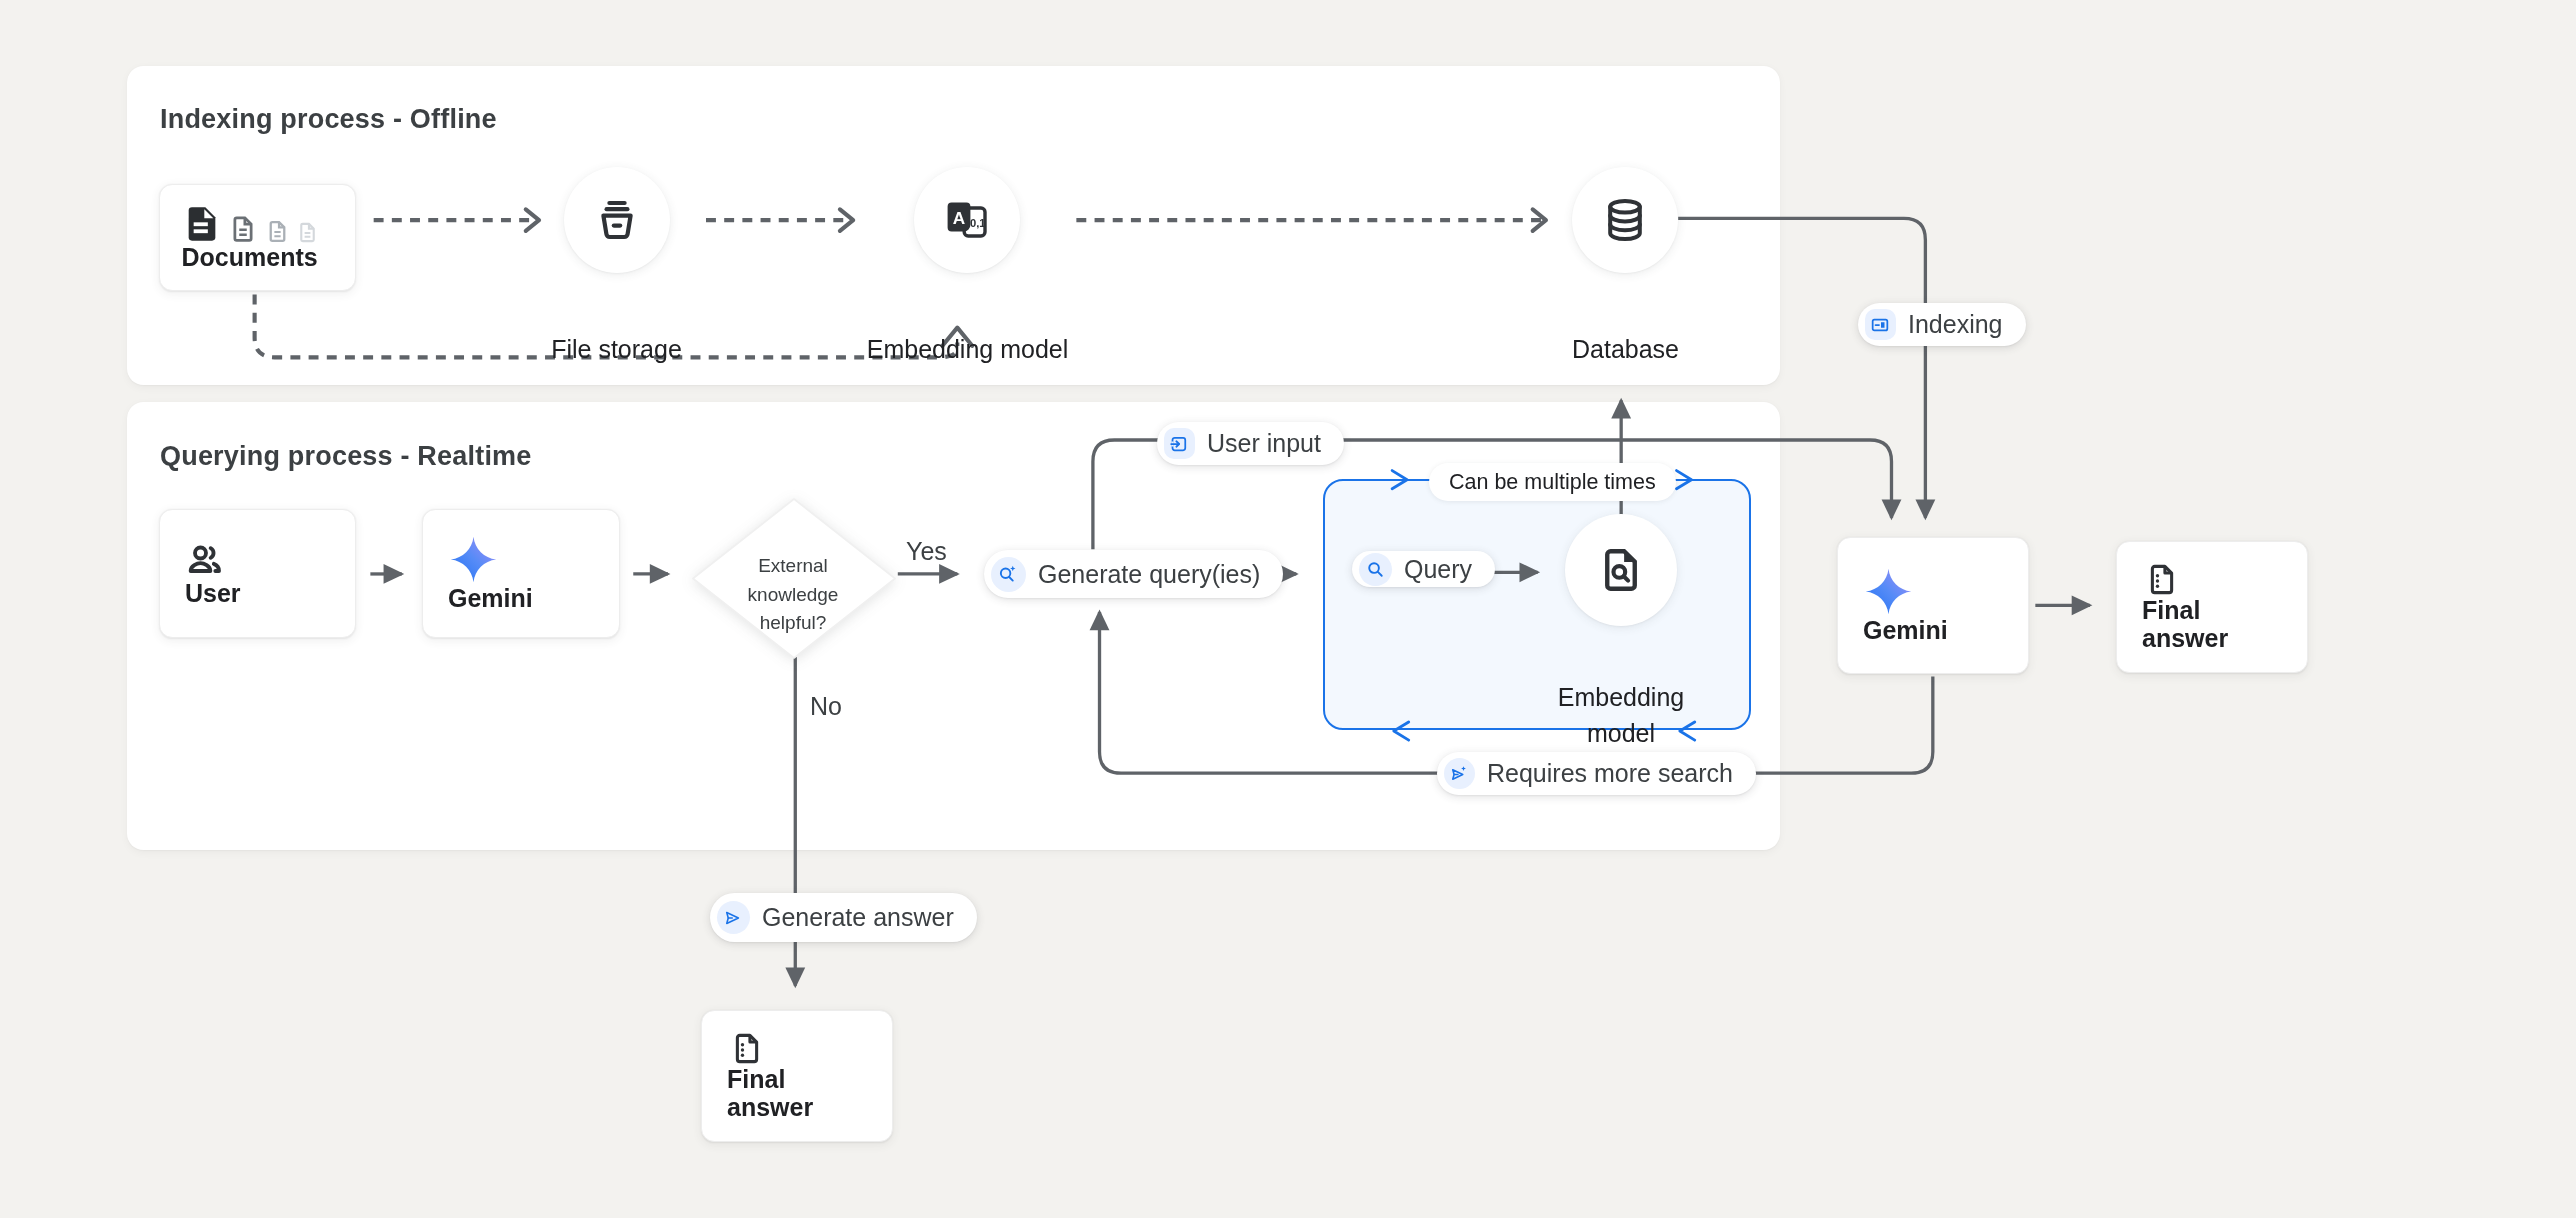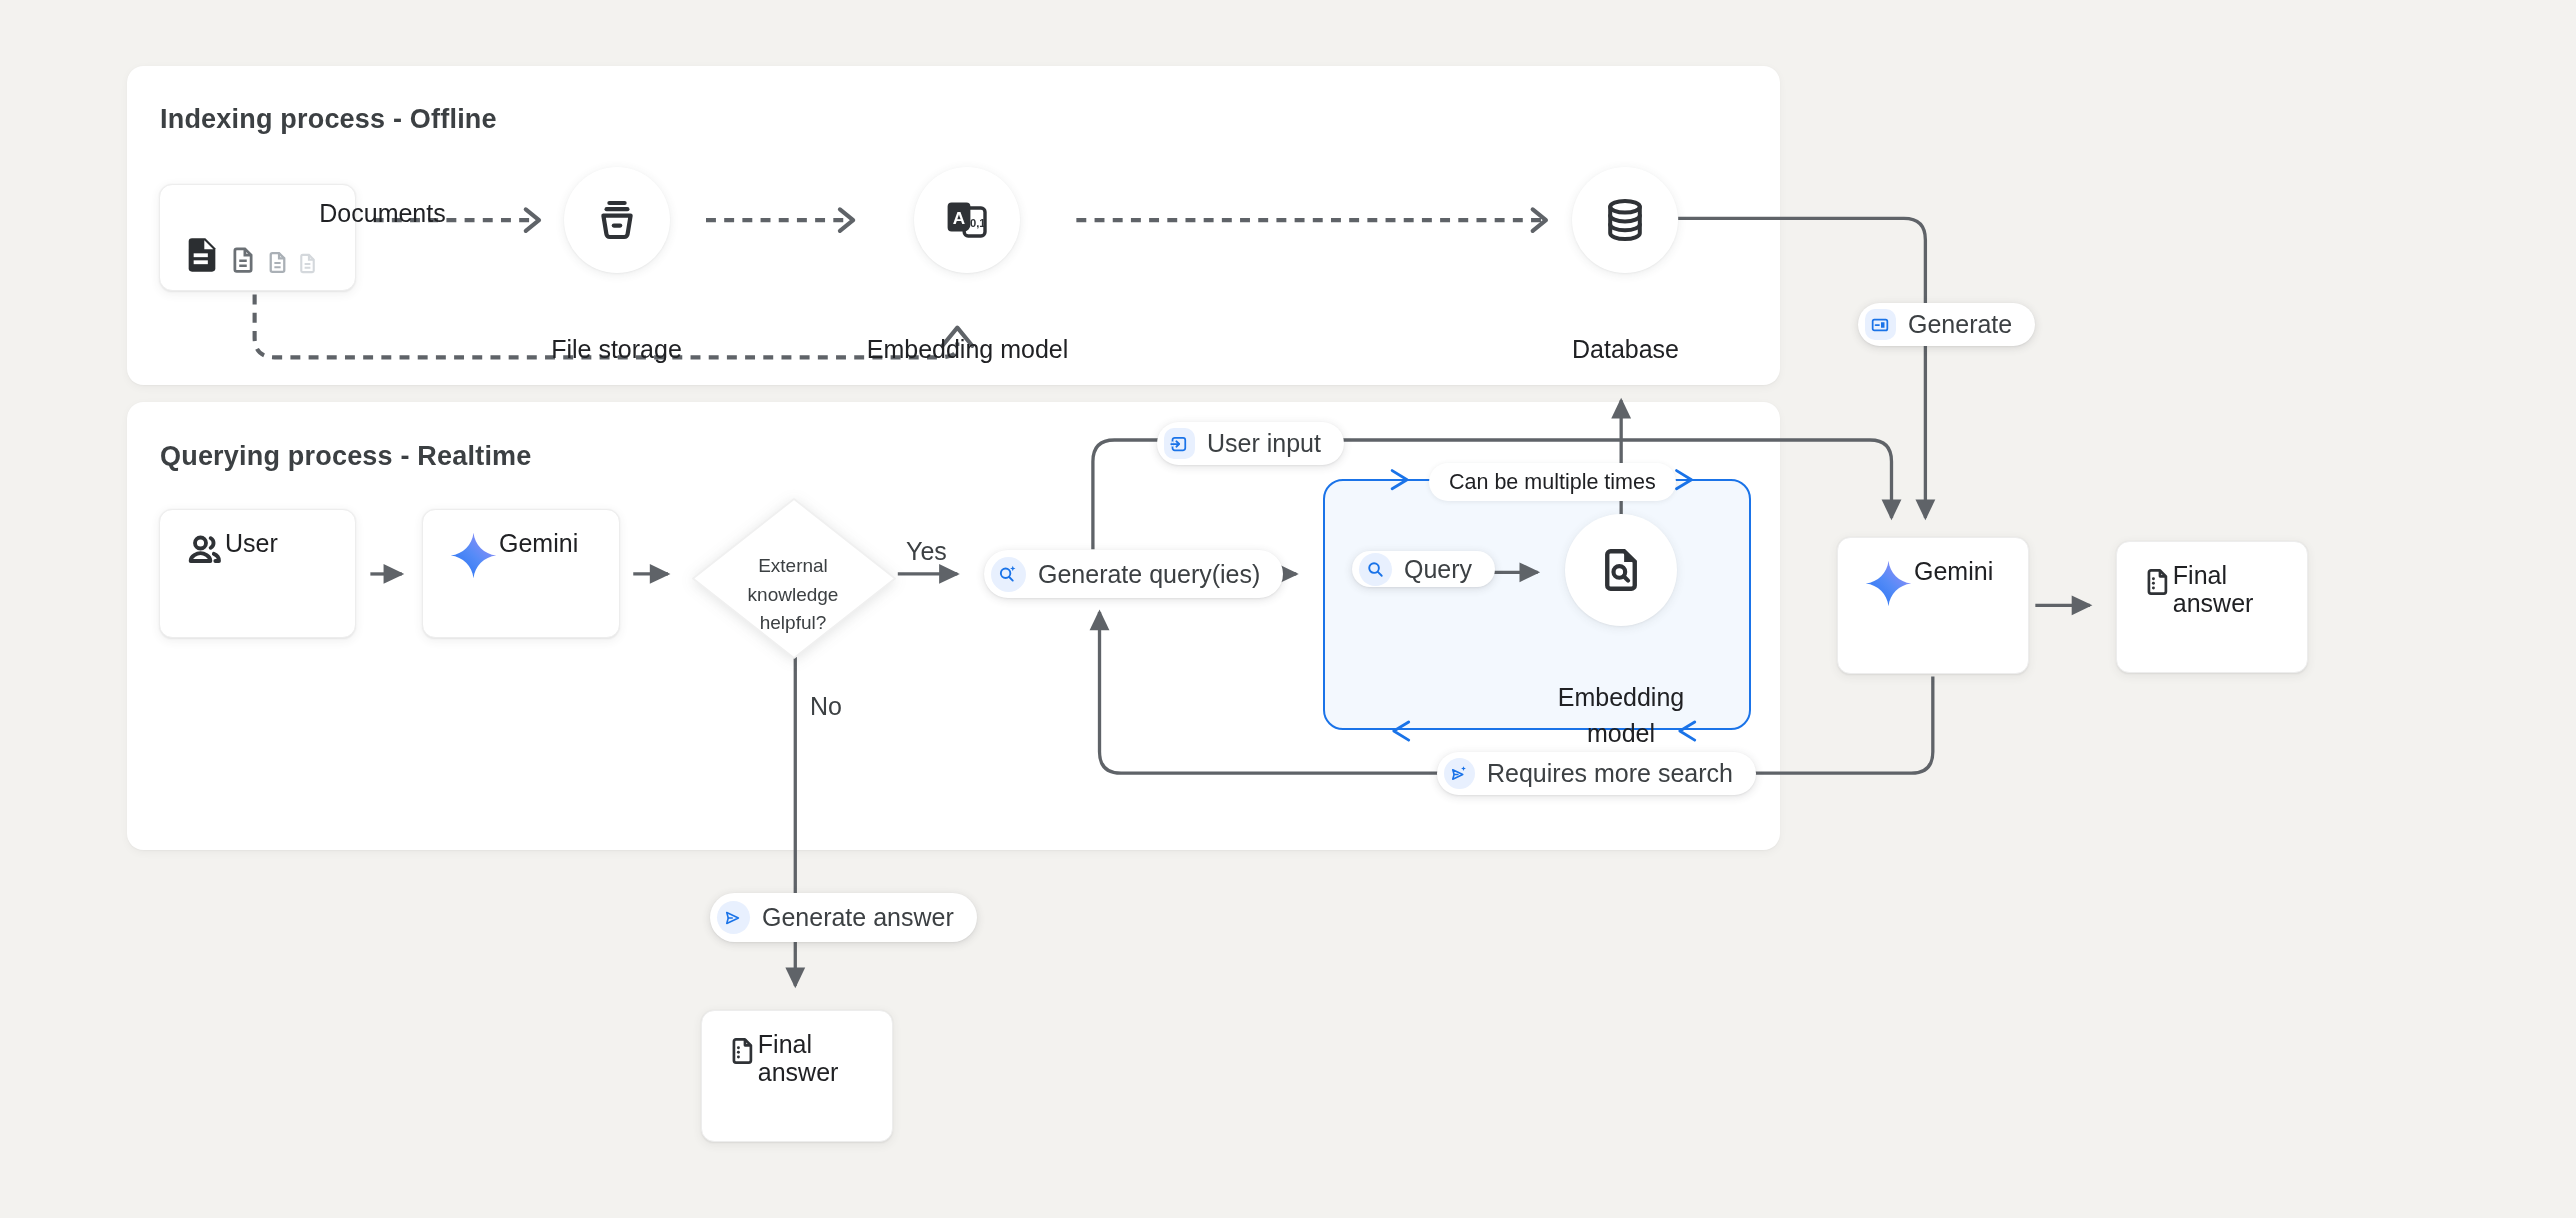--- a/index.html
+++ b/index.html
@@ -25,22 +25,22 @@
   }
   #connectors{position:absolute; left:0; top:0; z-index:2; pointer-events:none;}
   .loopbox{
     position:absolute; left:1323px; top:479px; width:428px; height:251px;
     background:var(--loop-box-bg); border:2.5px solid var(--accent-blue); border-radius:20px;
     z-index:1;
   }
   .card{
     position:absolute; background:#fff; border:0.8px solid #ededed; border-radius:13.2px;
     box-shadow:0 0.8px 1.7px rgba(60,64,67,.08), 0 2.5px 10px rgba(60,64,67,.08);
-    display:flex; justify-content:flex-start;
-    padding:20px 25px; z-index:3;
+    display:flex; flex-direction:column; justify-content:center;
+    padding:20px 25px; z-index:3;font-weight:bold;
   }
   .card-label{font-size:25px; color:var(--text-dark); line-height:1.1;}
   .circle-node{
     position:absolute; width:106px; height:106px; border-radius:50%; background:#fff;
     box-shadow:0 1.7px 10px rgba(60,64,67,.10), 0 0.8px 1.7px rgba(60,64,67,.06);
     display:flex; align-items:center; justify-content:center; z-index:3;
   }
   .circle-label{
     position:absolute; font-size:25px; color:var(--text-dark); text-align:center; z-index:3;margin-top:42px;
   }
@@ -280,21 +280,21 @@
 </div>
 
 <div class="pill" style="left:1858px; top:303px; height:43px;">
   <span class="chip sq" style="width:31px;height:31px;">
     <svg width="20" height="20" viewBox="0 0 24 24">
       <rect x="3.2" y="5.5" width="17.6" height="13" rx="2" fill="none" stroke="currentColor" stroke-width="2.1"></rect>
       <path d="M6.6 12h4.2" stroke="currentColor" stroke-width="2.1" stroke-linecap="round"></path>
       <rect x="13.2" y="8.7" width="4.2" height="6.6" fill="currentColor"></rect>
     </svg>
   </span>
-  <span>Generate</span>
+  <span>Indexing</span>
 </div>
 
 <div class="pill" style="left:1437px; top:752px; height:43px;">
   <span class="chip" style="width:31px;height:31px;">
     <svg width="20" height="20" viewBox="0 0 24 24">
       <path d="M4.5 7 16.5 12.6 4.5 18.2 6.1 12.6z" fill="none" stroke="currentColor" stroke-width="1.9" stroke-linejoin="round"></path>
       <path d="M6.1 12.6h4.6" stroke="currentColor" stroke-width="1.9" stroke-linecap="round"></path>
       <path d="M17.4 2.6l.8 2.05 2.05.8-2.05.8-.8 2.05-.8-2.05-2.05-.8 2.05-.8z" fill="currentColor"></path>
     </svg>
   </span>

